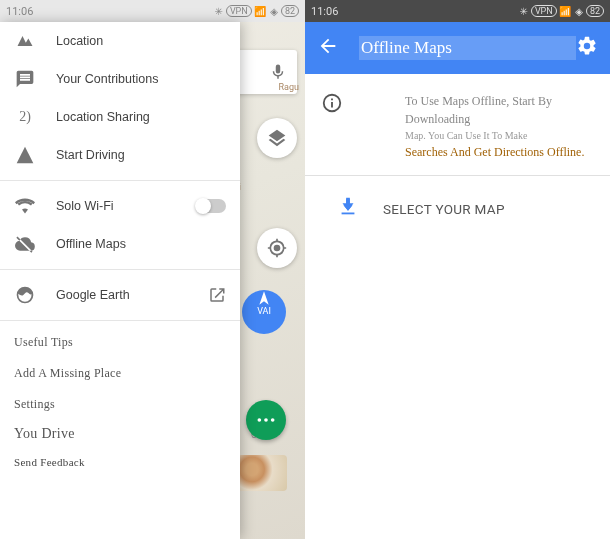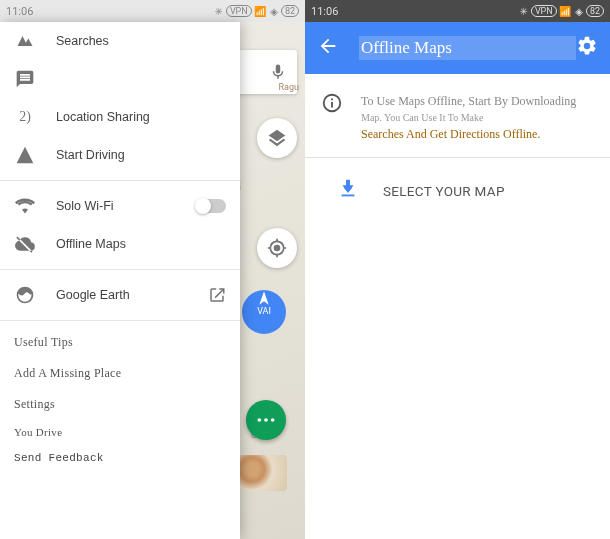--- a/index.html
+++ b/index.html
@@ -23,33 +23,33 @@
     .menu-icon svg { width: 20px; height: 20px; fill: #757575; }
     .menu-label { font-size: 12.5px; color: #424242; font-family: Arial, sans-serif; }
     .menu-divider { height: 1px; background: #e5e5e5; margin: 6px 0; }
     
     .toggle { width: 30px; height: 14px; background: #ccc; border-radius: 10px; position: relative; margin-left: auto; }
     .toggle::after { content: ''; position: absolute; width: 16px; height: 16px; background: #fff; border-radius: 50%; top: -1px; left: -1px; box-shadow: 0 1px 3px rgba(0,0,0,0.3); }
     .launch-icon { margin-left: auto; width: 18px; height: 18px; }
     .launch-icon svg { width: 18px; height: 18px; fill: #757575; }
     
     .drawer-section-item { padding: 8px 14px; font-size: 12px; color: #555; font-family: Georgia, serif; letter-spacing: 0.3px; }
-    .drawer-section-item.small { font-size: 11px; padding: 6px 14px; }
-    .drawer-section-item.normal-font { font-family: Liberation Mono, monospace; font-size: 11px; color: #444; }
+    .drawer-section-item.small { font-size: 14px; padding: 6px 14px; }
+    .drawer-section-item.normal-font { font-family: Liberation Serif, serif; font-size: 11px; color: #444; }
     
     .map-overlay-right { position: absolute; right: 8px; z-index: 3; background: #fff; border-radius: 50%; width: 40px; height: 40px; display: flex; align-items: center; justify-content: center; box-shadow: 0 1px 4px rgba(0,0,0,0.25); }
     .search-bar { position: absolute; top: 28px; left: 8px; right: 8px; height: 44px; background: #fff; border-radius: 3px; box-shadow: 0 1px 4px rgba(0,0,0,0.2); z-index: 2; display: flex; align-items: center; justify-content: flex-end; padding-right: 10px; }
     .fab-go { position: absolute; right: 19px; top: 268px; width: 44px; height: 44px; background: #4285f4; border-radius: 50%; z-index: 3; display: flex; flex-direction: column; align-items: center; justify-content: flex-start; color: #fff; font-size: 9px; }
     .fab-green { position: absolute; right: 19px; top: 378px; width: 40px; height: 40px; background: #0f9d58; border-radius: 50%; z-index: 3; display: flex; align-items: center; justify-content: center; box-shadow: 0 2px 4px rgba(0,0,0,0.3); }
     
     .appbar { background: #4285f4; height: 52px; display: flex; align-items: center; padding: 0 12px; color: #fff; }
     .appbar-title { font-size: 17px; margin-left: 20px; flex: 1; font-family: Georgia, serif; background: rgba(255,255,255,0.2); padding: 2px 2px; display: inline-block; }
     .appbar svg { fill: #fff; width: 22px; height: 22px; }
     
-    .info-section { display: flex; padding: 18px 16px 14px 16px; align-items: flex-start; }
+    .info-section { display: flex; padding: 18px 16px 14px 16px; align-items: flex-start; gap: 44px; }
     .info-icon { width: 22px; height: 22px; margin-right: 18px; flex-shrink: 0; }
     .info-text { font-size: 12px; color: #888; line-height: 1.5; font-family: Georgia, serif; }
     .info-text .line2 { color: #999; font-size: 10px; }
     .info-text .line3 { color: #a16207; font-size: 12px; }
     .hr-divider { height: 1px; background: #e0e0e0; }
     
     .select-map { display: flex; align-items: center; padding: 20px 32px; cursor: pointer; }
     .select-map-icon { width: 24px; margin-right: 22px; color: #4285f4; }
     .select-map-label { font-size: 13.5px; color: #555; letter-spacing: 0.3px; }
     
@@ -110,28 +110,29 @@
       <div class="food-img"></div>
     </div>
 
     <div class="drawer">
       <div class="menu-item">
         <span class="menu-icon">
             <svg viewBox="0 0 24 24">
               <path d="M3 18l6-12 4 8 3-5 5 9H3z"></path>
             </svg>
           </span>
-        <span class="menu-label">Searches</span>
+        <span class="menu-label">Location</span>
       </div>
       <div class="menu-item">
         <span class="menu-icon">
             <svg viewBox="0 0 24 24">
               <path d="M20 2H4a2 2 0 00-2 2v18l4-4h14a2 2 0 002-2V4a2 2 0 00-2-2zm-2 12H6v-2h12v2zm0-3H6V9h12v2zm0-3H6V6h12v2z"></path>
             </svg>
           </span>
+        <span class="menu-label">Your Contributions</span>
       </div>
       <div class="menu-item">
         <span class="menu-icon" style="font-size:14px;color:#757575;font-family:Georgia">2)</span>
         <span class="menu-label">Location Sharing</span>
       </div>
       <div class="menu-item">
         <span class="menu-icon">
             <svg viewBox="0 0 24 24">
               <path d="M12 2L2 22h20L12 2z"></path>
             </svg>

